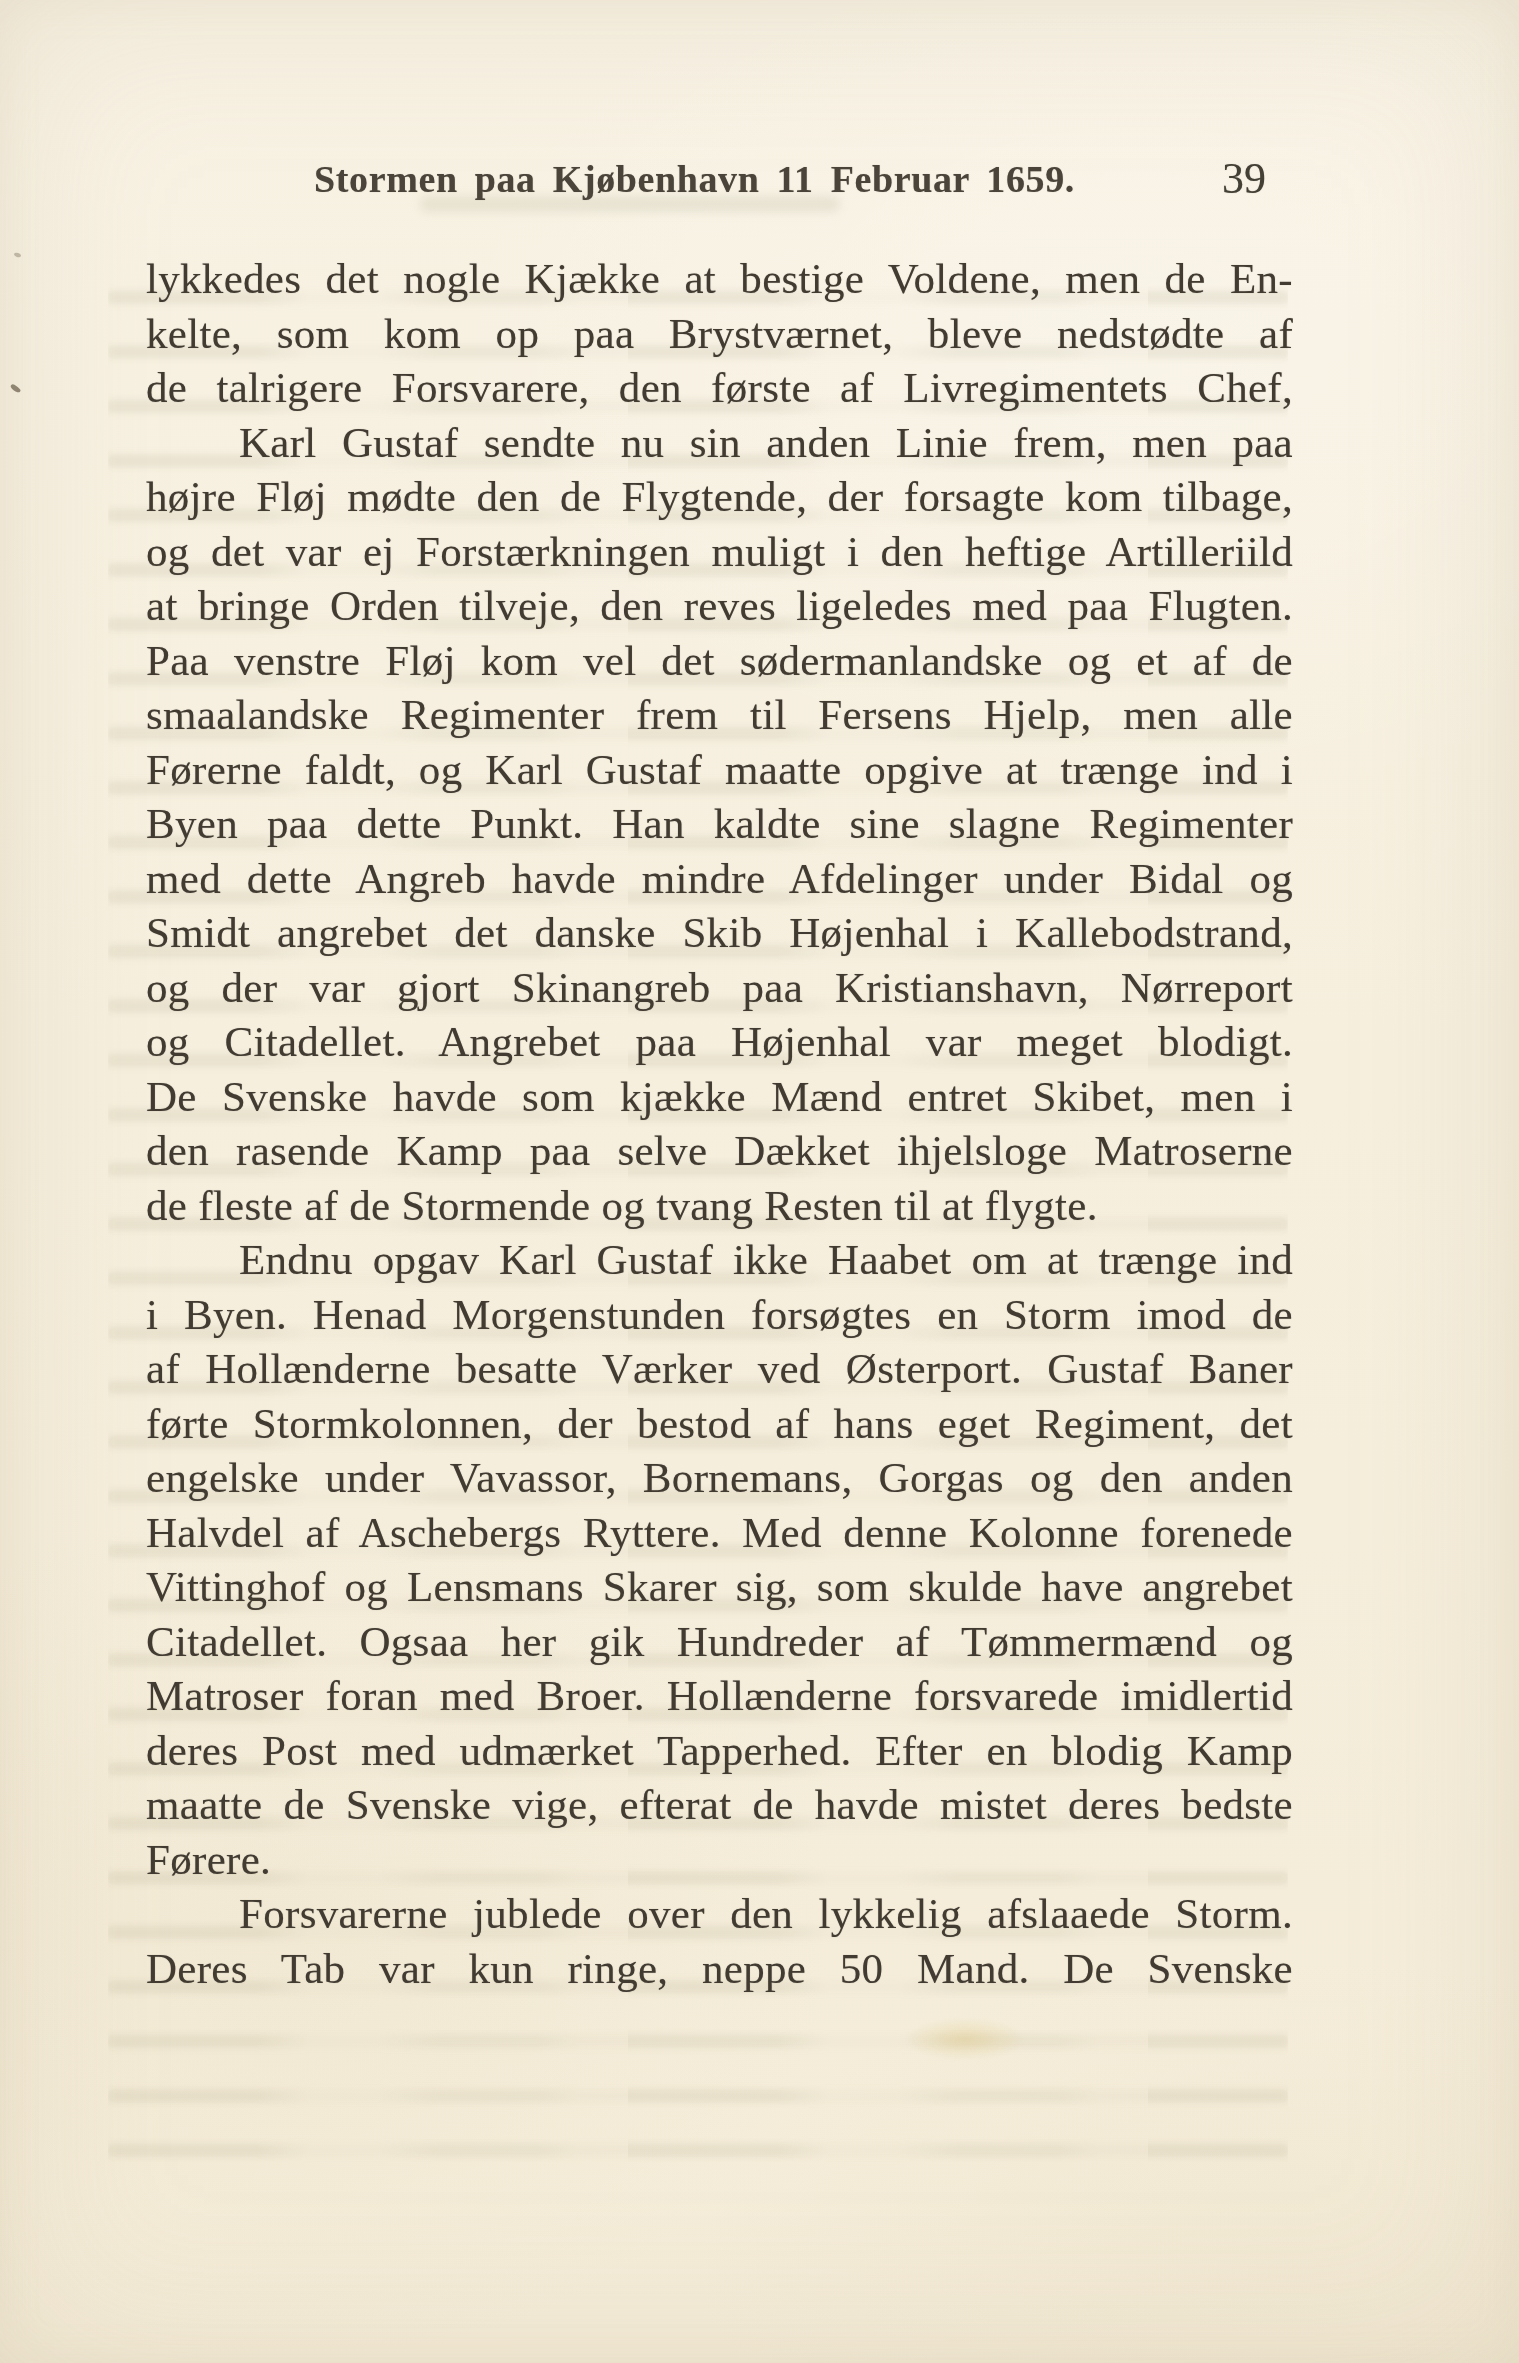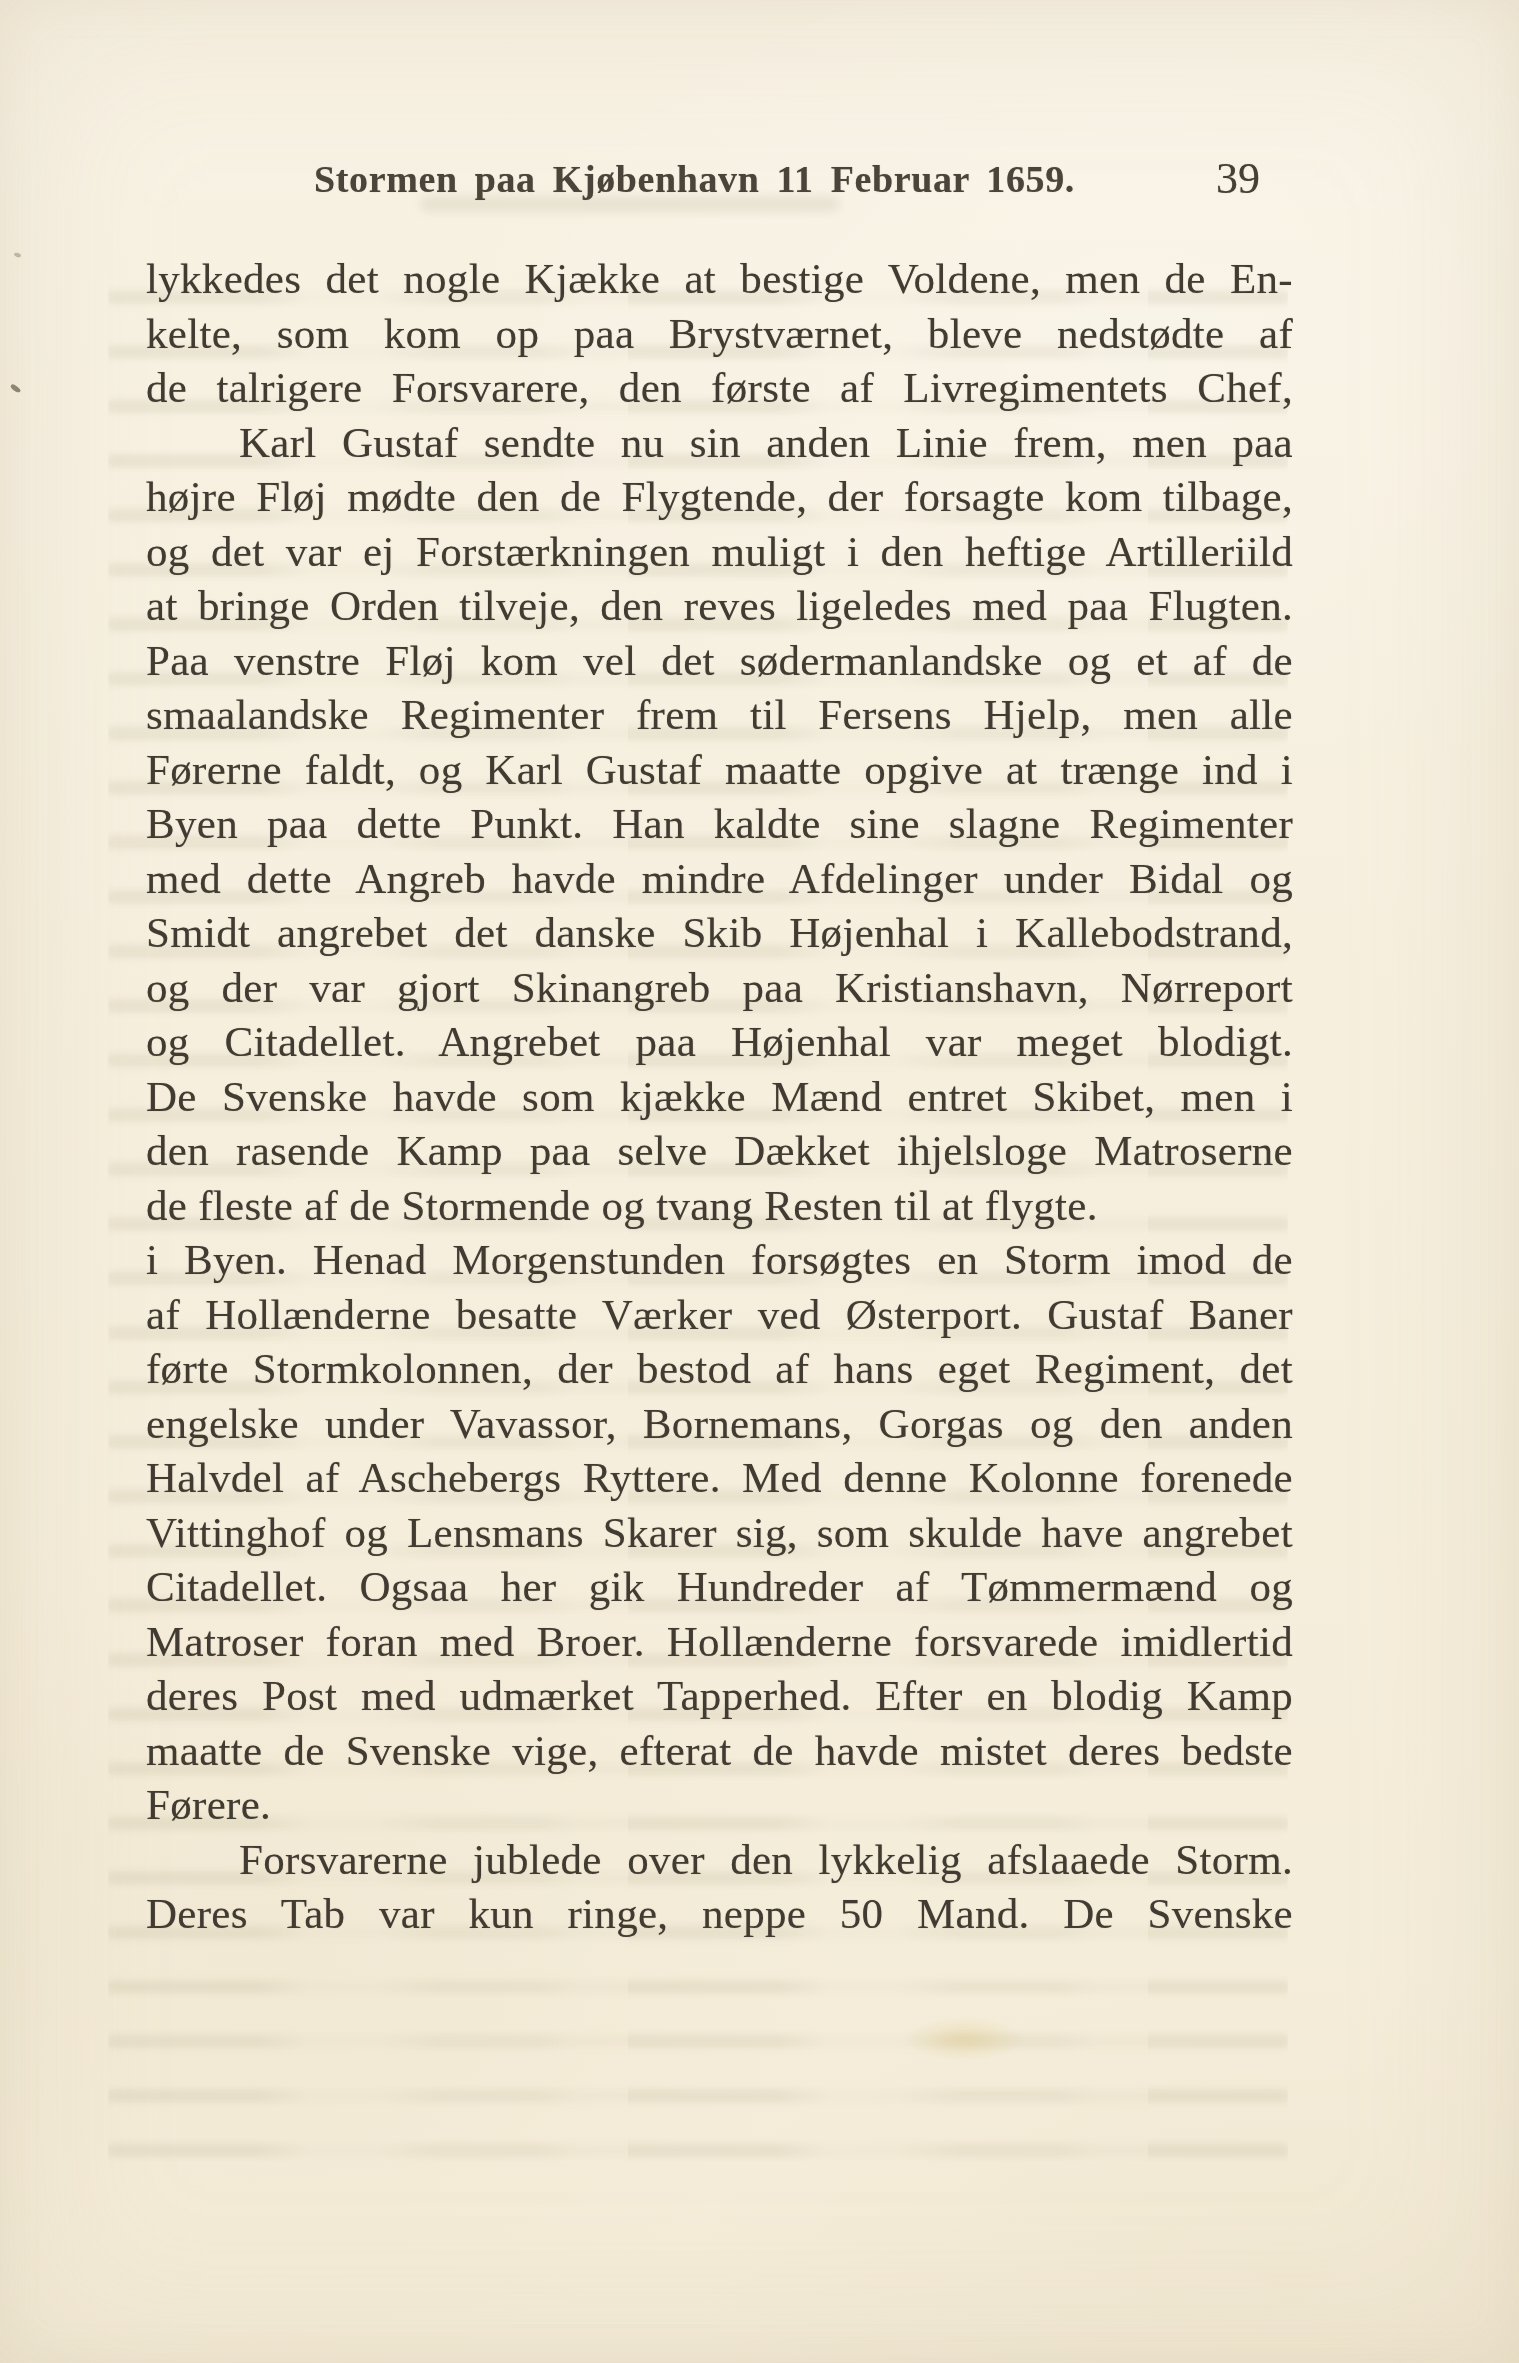--- a/index.html
+++ b/index.html
@@ -121,21 +121,21 @@
     font-size: 38px;
     line-height: 46px;
     color: #4a443a;
     letter-spacing: 0.6px;
     word-spacing: 7px;
     text-shadow: 0 0 1px rgba(74,68,58,0.35);
     font-weight: bold;
   }
   .page-number {
     position: absolute;
-    right: 8px;
+    right: 2px;
     top: 0;
     font-size: 44px;
     line-height: 46px;
     color: #454036;
     text-shadow: 0 0 1px rgba(69,64,54,0.35);
   }
 
   .body {
     position: absolute;
     left: 121px;
@@ -191,20 +191,21 @@
       <div class="line">smaalandske Regimenter frem til Fersens Hjelp, men alle</div>
       <div class="line">Førerne faldt, og Karl Gustaf maatte opgive at trænge ind i</div>
       <div class="line">Byen paa dette Punkt.  Han kaldte sine slagne Regimenter</div>
       <div class="line">med dette Angreb havde mindre Afdelinger under Bidal og</div>
       <div class="line">Smidt angrebet det danske Skib Højenhal i Kallebodstrand,</div>
       <div class="line">og der var gjort Skinangreb paa Kristianshavn, Nørreport</div>
       <div class="line">og Citadellet.  Angrebet paa Højenhal var meget blodigt.</div>
       <div class="line">De Svenske havde som kjække Mænd entret Skibet, men i</div>
       <div class="line">den rasende Kamp paa selve Dækket ihjelsloge Matroserne</div>
       <div class="line noj">de fleste af de Stormende og tvang Resten til at flygte.</div>
+      <div class="line indent">Endnu opgav Karl Gustaf ikke Haabet om at trænge ind</div>
       <div class="line">i Byen.  Henad Morgenstunden forsøgtes en Storm imod de</div>
       <div class="line">af Hollænderne besatte Værker ved Østerport.  Gustaf Baner</div>
       <div class="line">førte Stormkolonnen, der bestod af hans eget Regiment, det</div>
       <div class="line">engelske under Vavassor, Bornemans, Gorgas og den anden</div>
       <div class="line">Halvdel af Aschebergs Ryttere.  Med denne Kolonne forenede</div>
       <div class="line">Vittinghof og Lensmans Skarer sig, som skulde have angrebet</div>
       <div class="line">Citadellet.  Ogsaa her gik Hundreder af Tømmermænd og</div>
       <div class="line">Matroser foran med Broer.  Hollænderne forsvarede imidlertid</div>
       <div class="line">deres Post med udmærket Tapperhed.  Efter en blodig Kamp</div>
       <div class="line">maatte de Svenske vige, efterat de havde mistet deres bedste</div>

